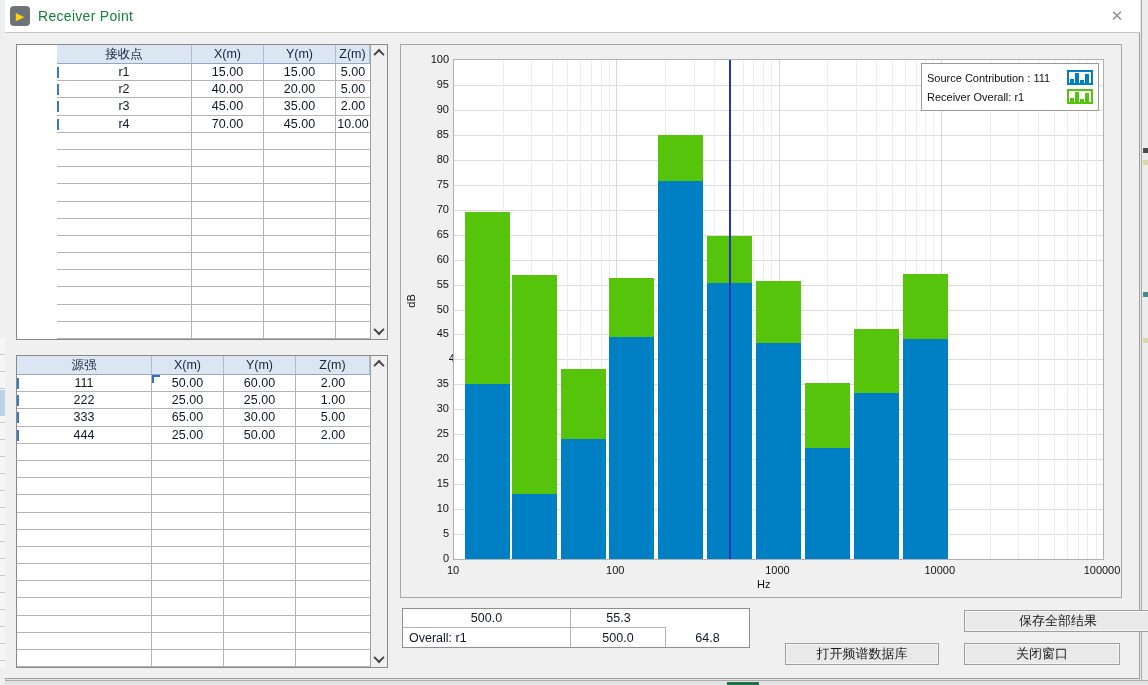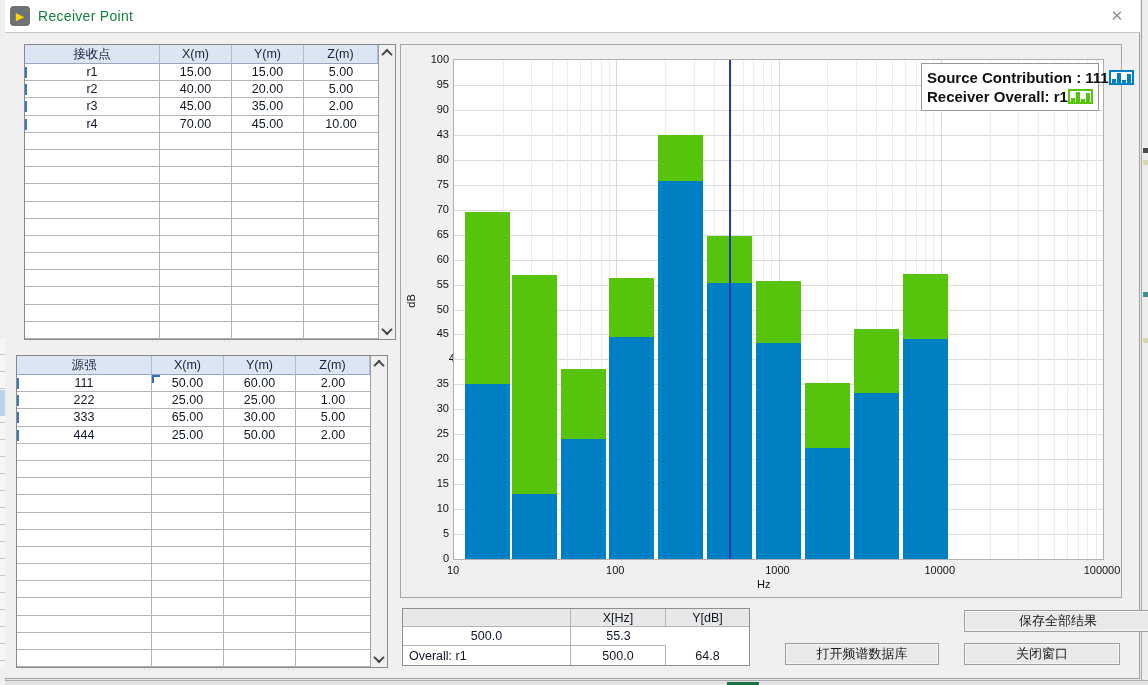--- a/index.html
+++ b/index.html
@@ -63,21 +63,21 @@
   .bar-seg{position:absolute;}
   .cursor-line{position:absolute;top:0;width:2px;height:100%;background:#2038b8;}
   .ytick{position:absolute;width:40px;text-align:right;font-size:11px;color:#111;line-height:14px;}
   .xtick{position:absolute;width:70px;text-align:center;font-size:11px;color:#111;}
   .axis-ylabel{position:absolute;left:0px;top:250px;width:20px;text-align:center;font-size:11px;
                color:#111;transform:rotate(-90deg);}
   .axis-xlabel{position:absolute;font-size:11px;color:#111;width:40px;text-align:left;}
   .legend{position:absolute;left:520px;top:18px;width:178px;background:#ffffff;
           border:1px solid #989898;padding:4px 5px;box-sizing:border-box;}
   .legend-row{display:flex;align-items:center;justify-content:space-between;height:19px;}
-  .legend-label{font-size:15px;color:#101010;white-space:nowrap;font-weight:bold;}
+  .legend-label{font-size:11px;color:#101010;white-space:nowrap;}
   .legend-glyph{width:26px;height:15px;background:#fff;border:2px solid;box-sizing:border-box;
                 display:flex;align-items:flex-end;gap:1px;padding:0 1px;}
   .legend-glyph i{display:block;width:4px;}
 
   
   .xy-table{position:absolute;left:402px;top:608px;width:348px;background:#fff;
             border:1px solid #8f8f8f;box-sizing:border-box;}
   .xy-row{display:grid;grid-template-columns:168px 95px 1fr;height:19px;}
   .xy-row.header{height:18px;background:#e8e8e8;}
   .xy-cell{border-right:1px solid #b3b3b3;border-bottom:1px solid #b3b3b3;font-size:12.5px;
@@ -111,21 +111,21 @@
     <div class="green"></div>
   </div>
 
   <div class="window"></div>
   <div class="titlebar"></div>
   <div class="app-icon">▶</div>
   <div class="win-title">Receiver Point</div>
   <div class="close-btn">✕</div>
   <div class="content-top"></div>
 
-  <div class="panel-table" style="left:24px;top:44px;width:372px;height:296px;">
+  <div class="panel-table" style="left:16px;top:44px;width:372px;height:296px;padding-left:40px;">
     <div class="pt-cells" id="receiver-cells">
         <div class="pt-row header">
           <div class="pt-cell">接收点</div>
           <div class="pt-cell">X(m)</div>
           <div class="pt-cell">Y(m)</div>
           <div class="pt-cell">Z(m)</div>
         </div>
         <div class="pt-row data">
           <div class="pt-cell">r1</div>
           <div class="pt-cell">15.00</div>
@@ -367,21 +367,21 @@
         <div class="ytick" style="left: 8px; top: 331.35px;">35</div>
         <div class="ytick" style="left: 20px; top: 306.4px;">40</div>
         <div class="ytick" style="left: 8px; top: 281.45px;">45</div>
         <div class="ytick" style="left: 8px; top: 256.5px;">50</div>
         <div class="ytick" style="left: 8px; top: 231.55px;">55</div>
         <div class="ytick" style="left: 8px; top: 206.6px;">60</div>
         <div class="ytick" style="left: 8px; top: 181.65px;">65</div>
         <div class="ytick" style="left: 8px; top: 156.7px;">70</div>
         <div class="ytick" style="left: 8px; top: 131.75px;">75</div>
         <div class="ytick" style="left: 8px; top: 106.8px;">80</div>
-        <div class="ytick" style="left: 8px; top: 81.85px;">43</div>
+        <div class="ytick" style="left: 8px; top: 81.85px;">85</div>
         <div class="ytick" style="left: 8px; top: 56.9px;">90</div>
         <div class="ytick" style="left: 8px; top: 31.95px;">95</div>
         <div class="ytick" style="left: 8px; top: 7px;">100</div>
       </div>
     <div class="plot" id="plot">
         <div class="gl-h" style="top: 474.05px;"></div>
         <div class="gl-h" style="top: 449.1px;"></div>
         <div class="gl-h" style="top: 424.15px;"></div>
         <div class="gl-h" style="top: 399.2px;"></div>
         <div class="gl-h" style="top: 374.25px;"></div>
@@ -480,25 +480,20 @@
             <i style="height: 4px; background: rgb(85, 196, 10);"></i>
             <i style="height: 10px; background: rgb(85, 196, 10);"></i>
             <i style="height: 3px; background: rgb(85, 196, 10);"></i>
             <i style="height: 9px; background: rgb(85, 196, 10);"></i>
           </span>
         </div>
       </div>
   </div>
 
   <div class="xy-table" id="xy-table">
-      <div class="xy-row header">
-        <div class="xy-cell"></div>
-        <div class="xy-cell">X[Hz]</div>
-        <div class="xy-cell">Y[dB]</div>
-      </div>
       <div class="xy-row">
         <div class="xy-cell">500.0</div>
         <div class="xy-cell">55.3</div>
       </div>
       <div class="xy-row">
         <div class="xy-cell name">Overall: r1</div>
         <div class="xy-cell">500.0</div>
         <div class="xy-cell">64.8</div>
       </div>
     </div>

